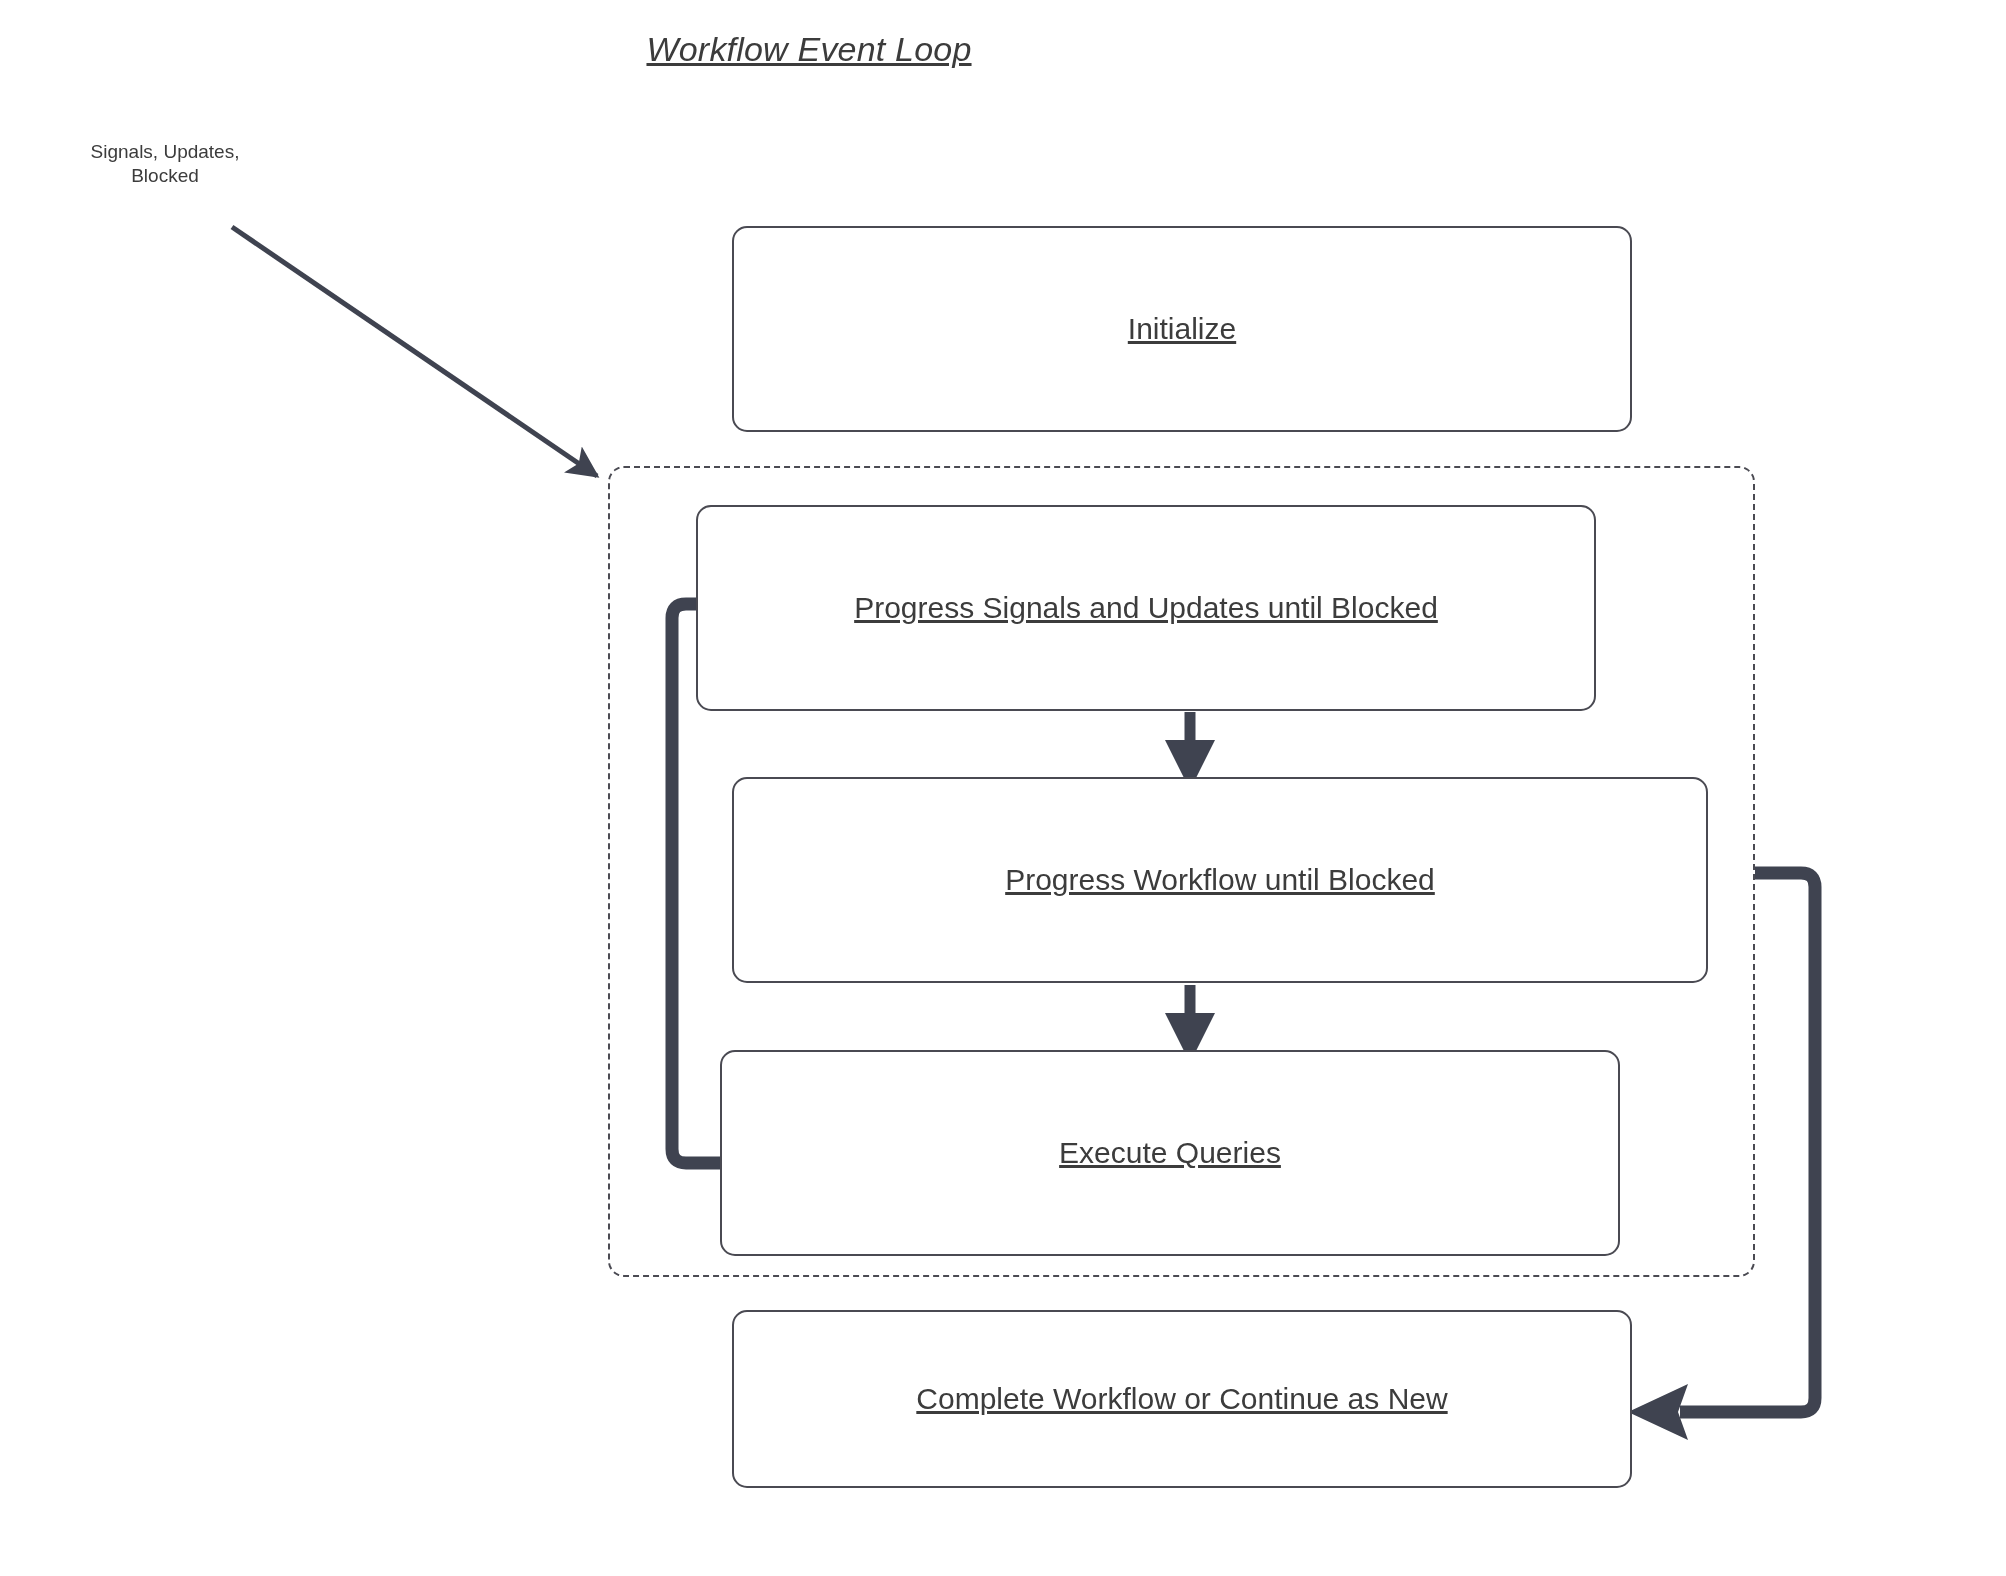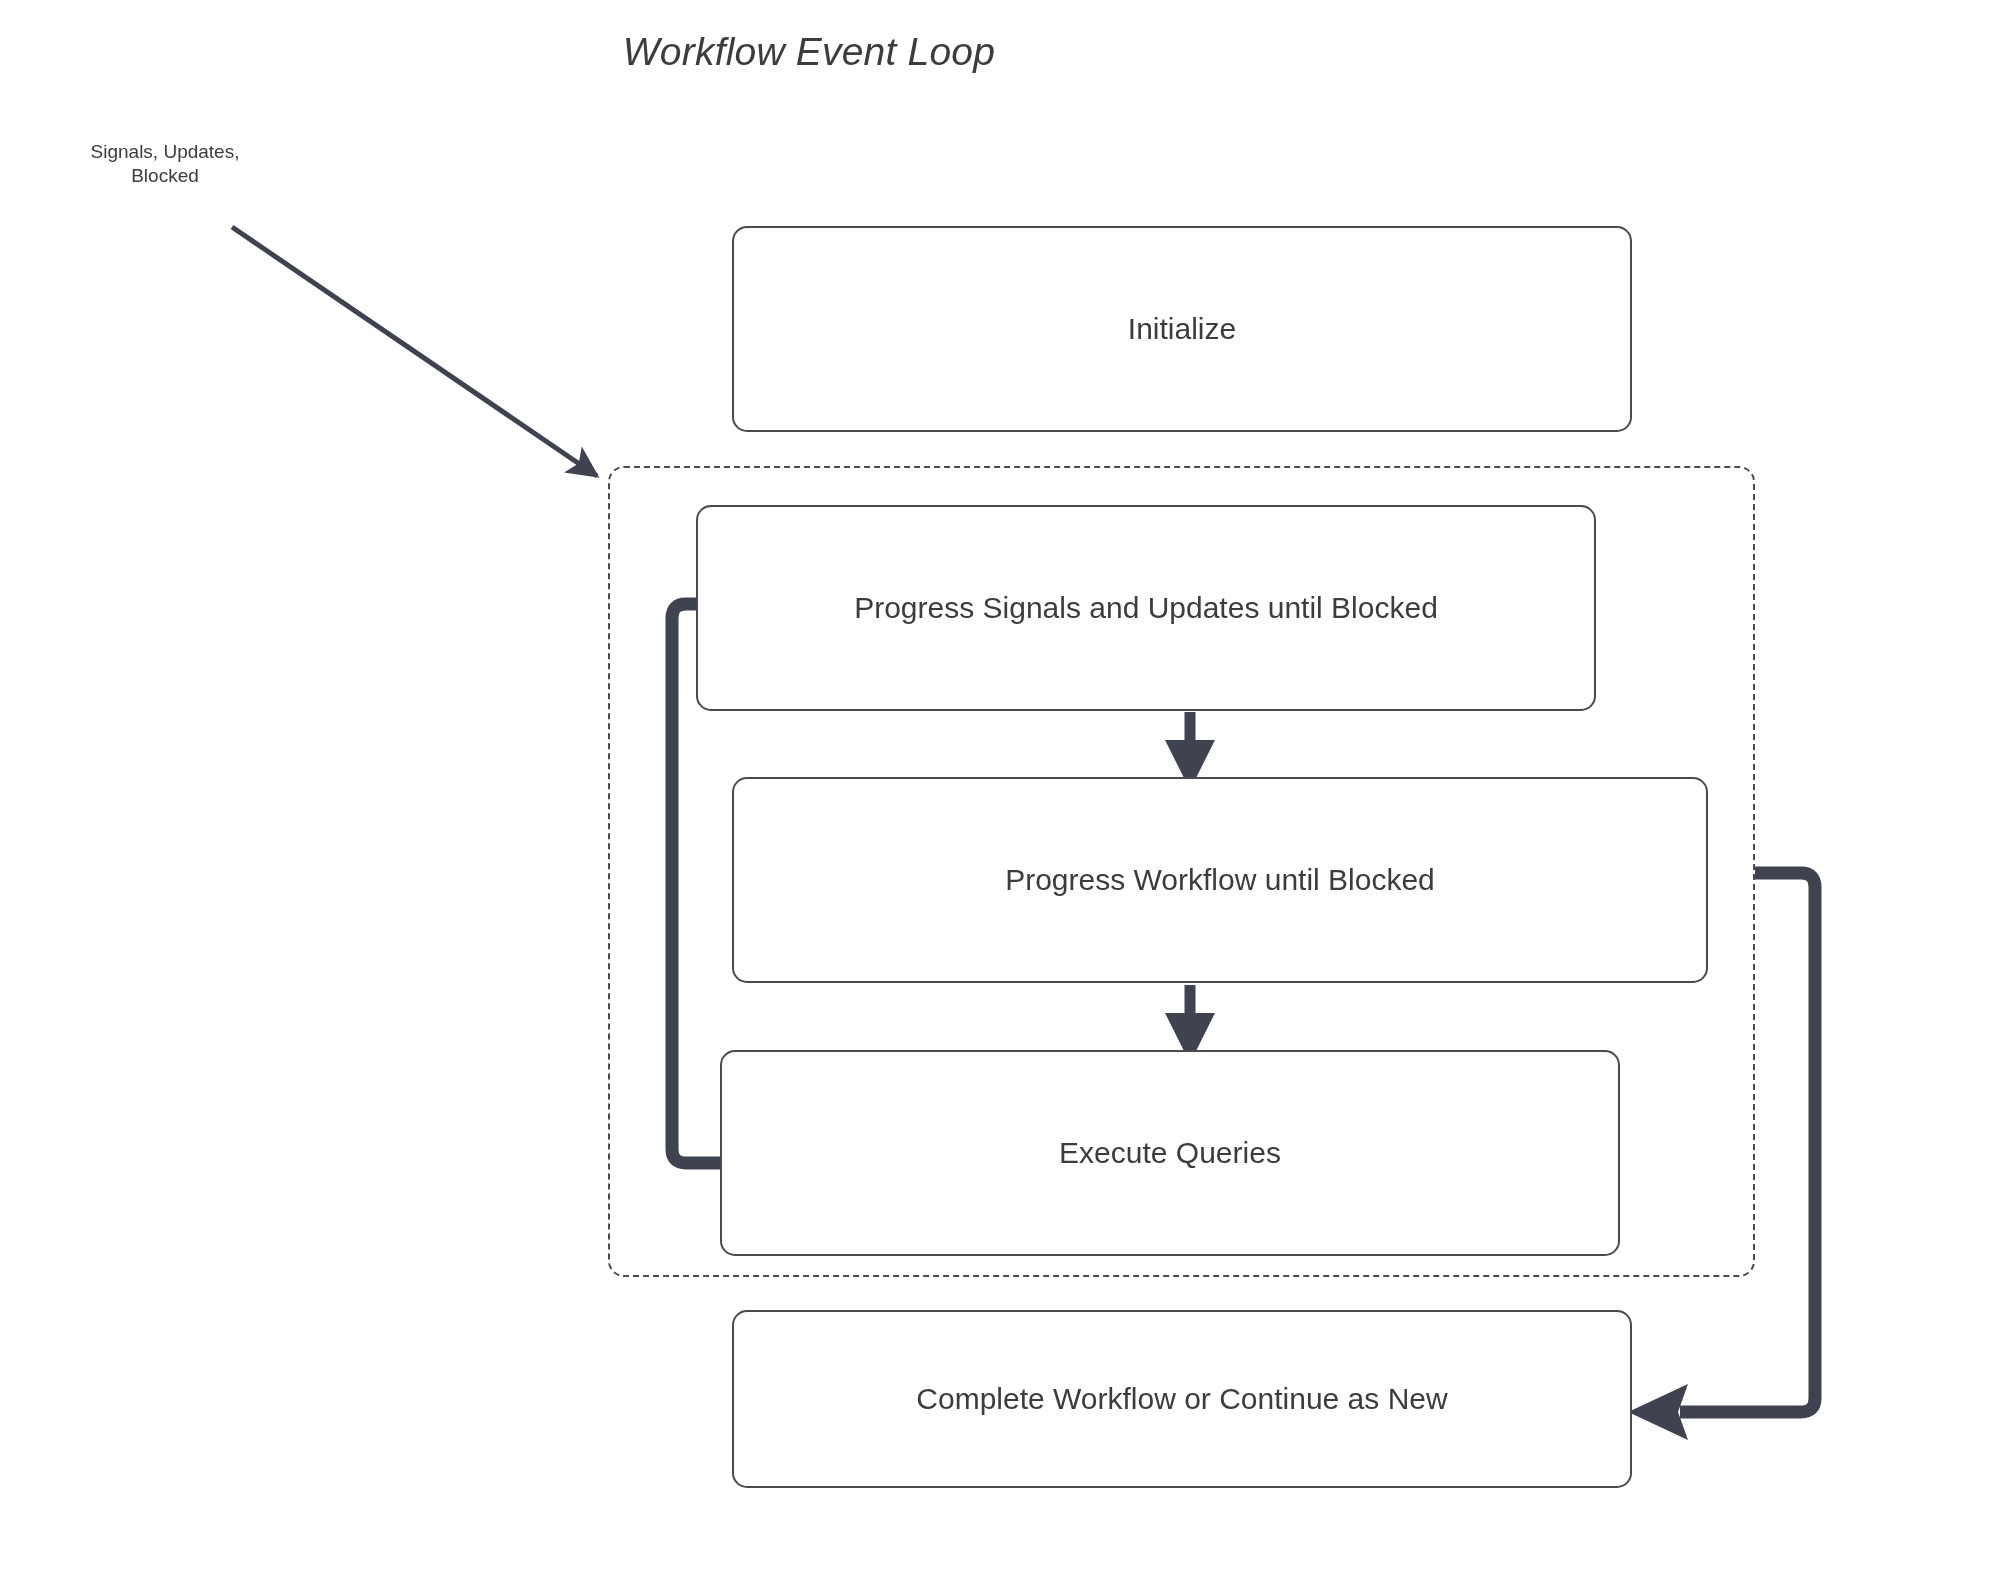--- a/index.html
+++ b/index.html
@@ -28,25 +28,26 @@
     pointer-events: none;
   }
 
   
   .diagram-title {
     position: absolute;
     left: 0;
     top: 30px;
     width: 1618px;
     text-align: center;
-    font-size: 39px;
+    font-size: 34px;
     font-style: italic;
     color: #3c3c3c;
     letter-spacing: 0.2px;
     white-space: nowrap;
+    text-decoration: underline;
   }
 
   
   .edge-label {
     position: absolute;
     text-align: center;
     font-size: 19px;
     line-height: 1.28;
     color: #3c3c3c;
   }
@@ -59,20 +60,21 @@
     background: #ffffff;
     border: 2px solid #4a4a52;
     border-radius: 15px;
     display: flex;
     align-items: center;
     justify-content: center;
     text-align: center;
     font-size: 30px;
     color: #3c3c3c;
     padding: 0 26px;
+    text-decoration: underline;
   }
   .node-label { display: block; white-space: nowrap; }
 
   
   .loop-container {
     position: absolute;
     box-sizing: border-box;
     border: 2px dashed #4a4a52;
     border-radius: 16px;
     background: transparent;

